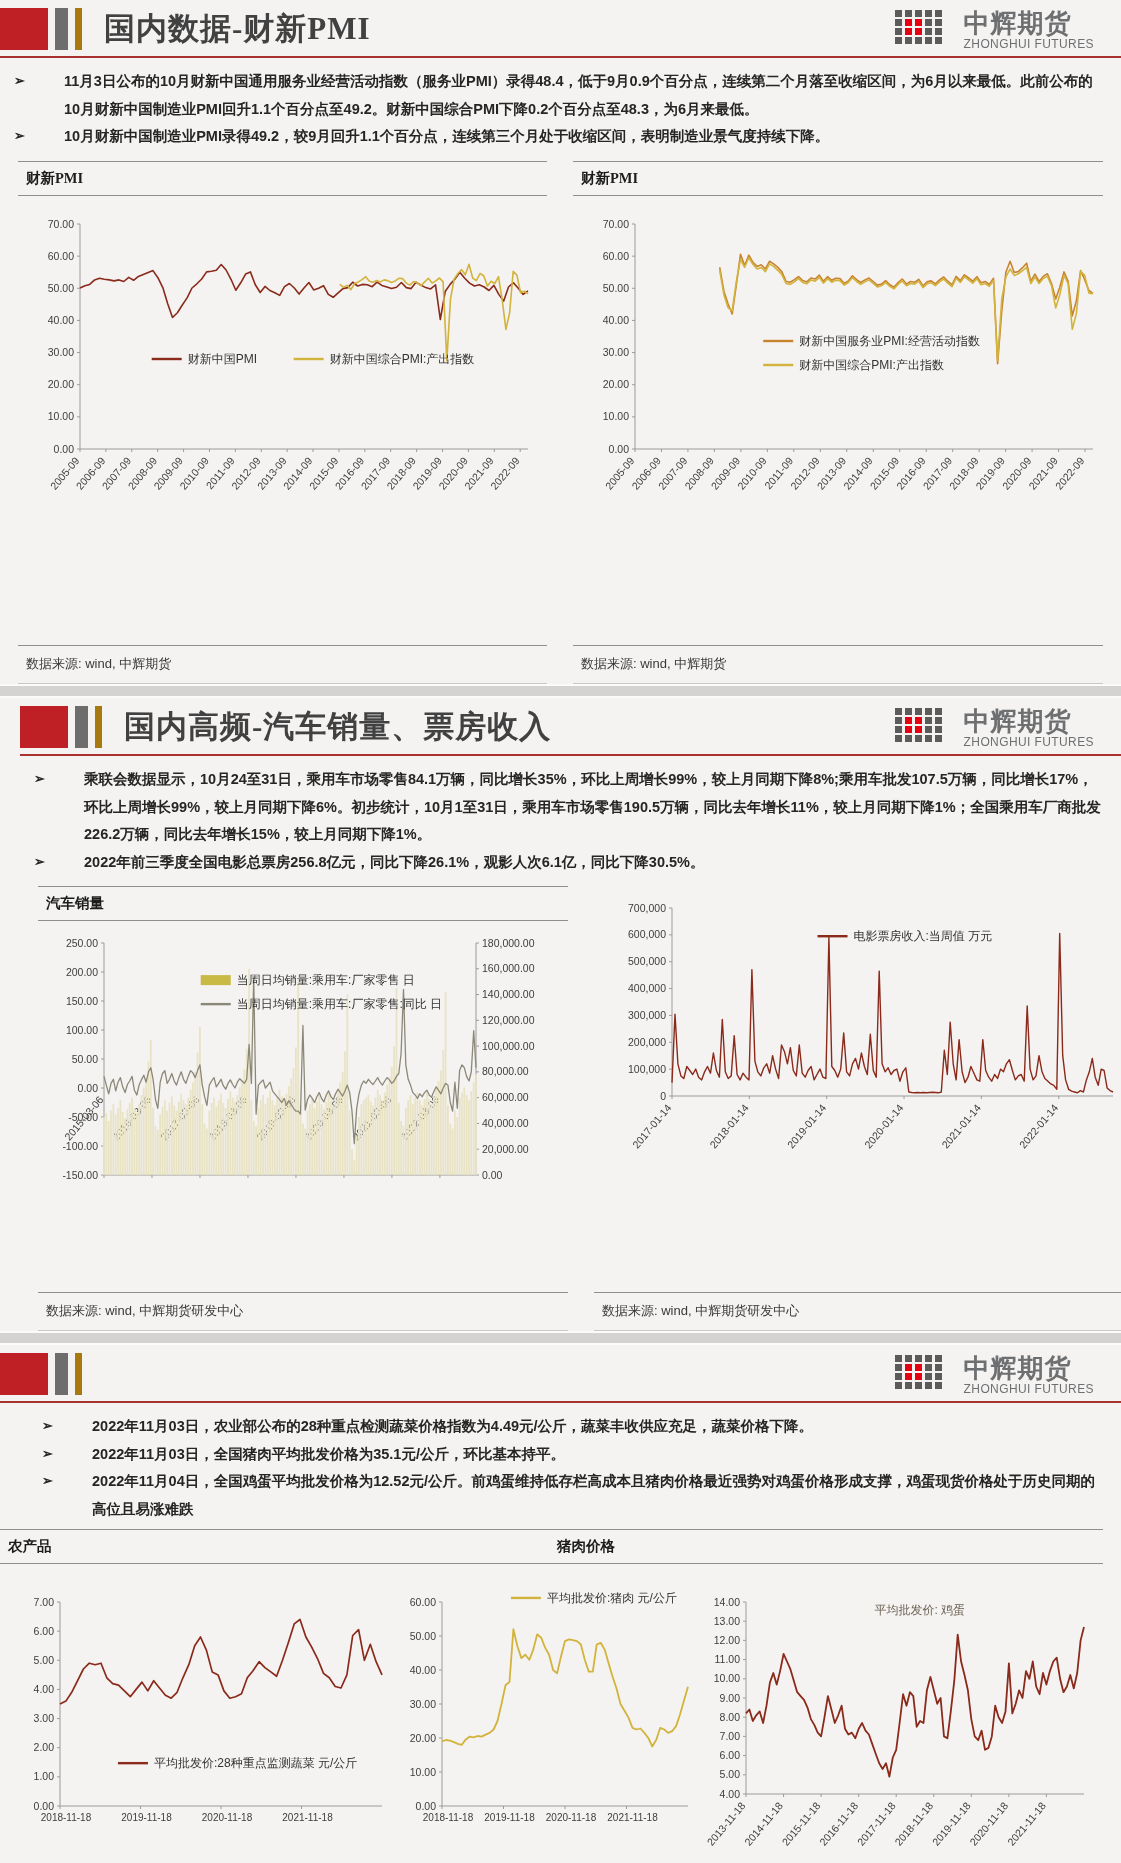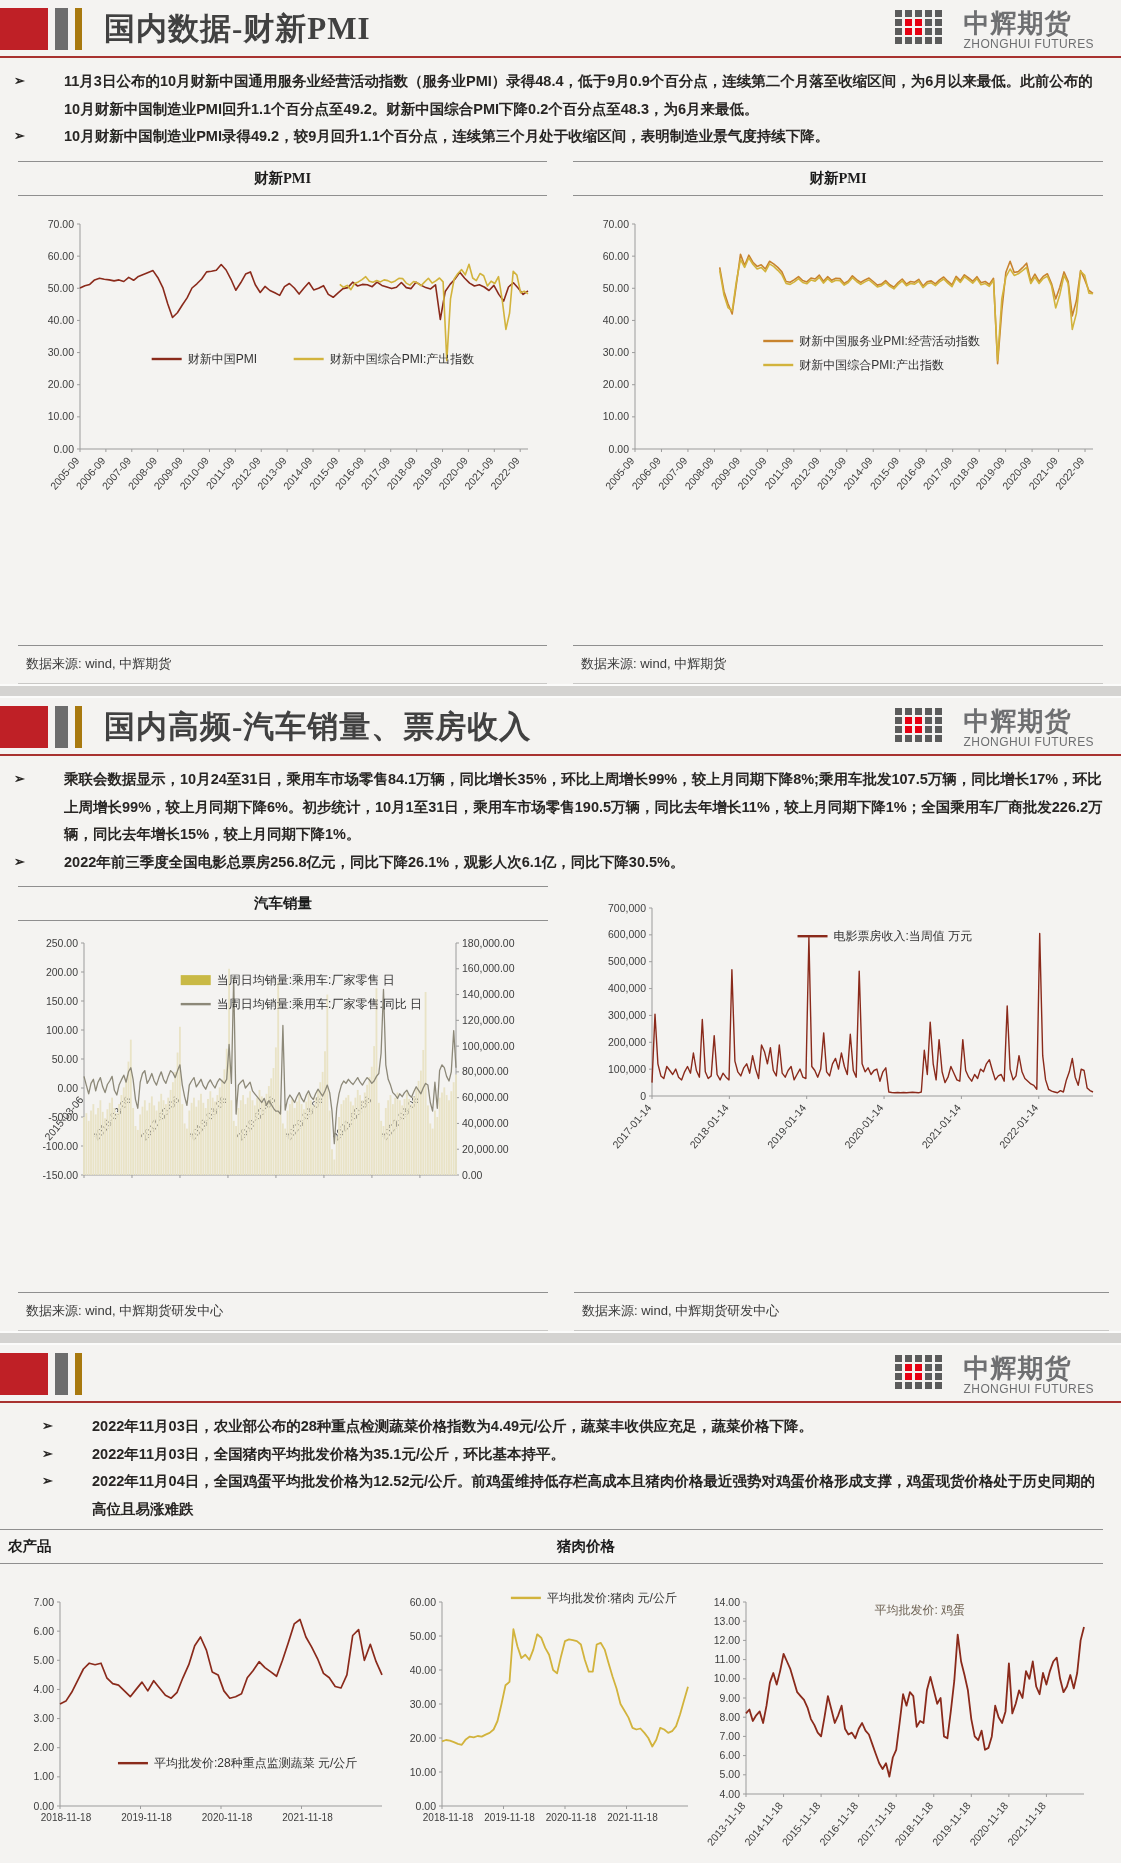--- a/index.html
+++ b/index.html
@@ -1,19 +1,19 @@
 <!DOCTYPE html>
 <html><head>
 <meta charset="utf-8">
 <style>
   * { box-sizing: border-box; margin: 0; padding: 0; }
   body { width: 1121px; background: #cfcecc; font-family: "Liberation Sans", sans-serif; }
   .page { width: 1121px; }
   .slide { background: #f4f3f1; position: relative; overflow: hidden; }
-  .s1 { height: 684px; } .s2 { height: 633px; } .s3 { height: 602px; }
+  .s1 { height: 684px; } .s2 { height: 633px; padding-left: 20px; } .s3 { height: 602px; }
   .slide { display: flex; flex-direction: column; }
   .gapband { height: 14px; background: #d4d3d1; border-top: 2px solid #fbfbfa; border-bottom: 2px solid #fbfbfa; }
 
   .hdr { display: flex; align-items: center; height: 58px; padding: 8px 0 6px 0; border-bottom: 2px solid #a83230; position: relative; flex: 0 0 auto; }
   .orn { display: flex; align-items: stretch; height: 42px; }
   .orn-red  { width: 48px; background: #bf2026; }
   .orn-gray { width: 13px; background: #6d6d6d; margin-left: 7px; }
   .orn-gold { width: 7px;  background: #a8790f; margin-left: 7px; }
   .hdr-title { font-family: "Liberation Serif", serif; font-size: 31px; font-weight: bold; color: #414141; margin-left: 22px; letter-spacing: 1px; }
   .logo { position: absolute; right: 27px; top: 10px; display: flex; gap: 22px; }
@@ -24,21 +24,21 @@
   .logo-en { font-size: 12px; color: #6e6f71; letter-spacing: 0.4px; }
 
   .bullets { padding: 10px 18px 0 14px; flex: 0 0 auto; }
   .s3 .bullets { padding-left: 42px; }
   .bullet { display: flex; font-size: 14.5px; font-weight: 600; color: #272523; line-height: 1.9; }
   .bullet .mk { flex: 0 0 24px; font-size: 13px; padding-top: 1px; }
   .bullet .tx { flex: 1; margin-left: 26px; }
 
   .cols { display: flex; padding: 0 18px; gap: 26px; margin-top: 10px; flex: 1 1 auto; }
   .panel { flex: 1; display: flex; flex-direction: column; }
-  .ptitle { border-top: 1px solid #8f8f8f; border-bottom: 1px solid #8f8f8f; font-weight: bold; font-size: 14.5px; color: #1c1c1c; padding: 7px 8px; font-family: "Liberation Serif", serif; text-align: center; }
+  .ptitle { border-top: 1px solid #8f8f8f; border-bottom: 1px solid #8f8f8f; font-weight: bold; font-size: 14.5px; color: #1c1c1c; padding: 7px 8px; font-family: "Liberation Serif", serif; }
   .chartbox { margin-top: 14px; }
   .psrc { border-top: 1px solid #8f8f8f; border-bottom: 1px solid #c9c8c6; font-size: 13px; color: #3a3a3a; padding: 9px 8px 10px 8px; margin-top: auto; }
 
   .bar3 { position: relative; border-top: 1px solid #8f8f8f; border-bottom: 1px solid #8f8f8f; padding: 7px 8px; margin: 6px 18px 0 0; flex: 0 0 auto; }
   .bar3 span { font-weight: bold; font-size: 14.5px; color: #1c1c1c; font-family: "Liberation Serif", serif; }
   .bar3 .rightlab { position: absolute; left: 50.5%; top: 7px; }
   .charts3 { display: flex; padding: 0 6px; margin-top: 24px; flex: 1 1 auto; }
   .src3 { position: relative; border-top: 1px solid #8f8f8f; border-bottom: 1px solid #c9c8c6; padding: 9px 8px 10px 18px; font-size: 13px; color: #3a3a3a; margin-top: auto; }
   .src3 .rightsrc { position: absolute; left: 50.5%; top: 9px; }
 

